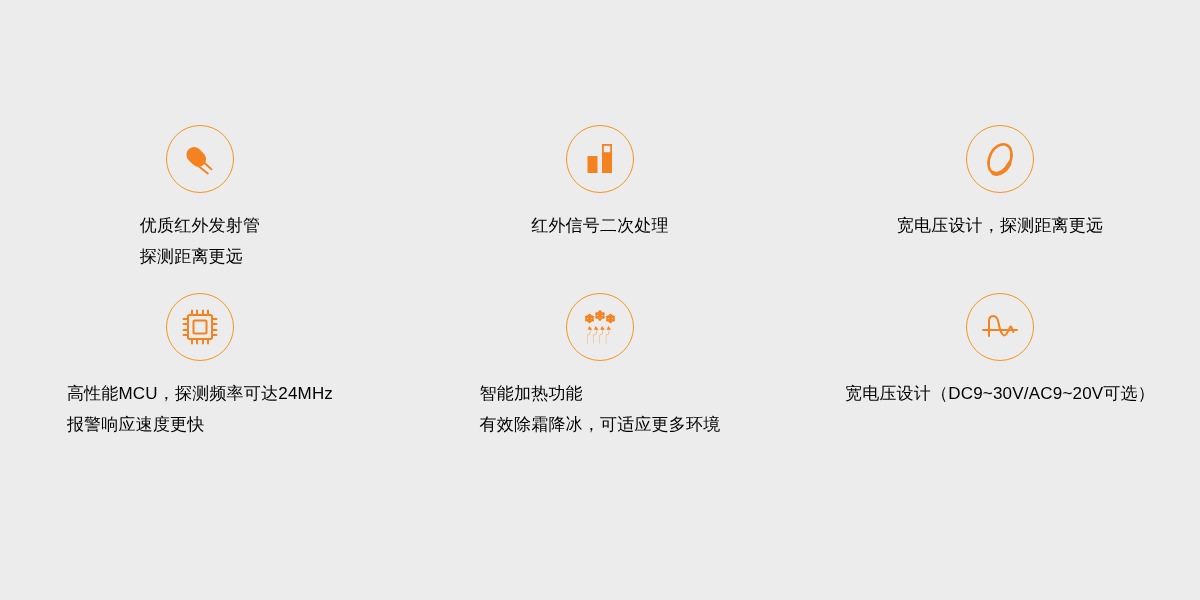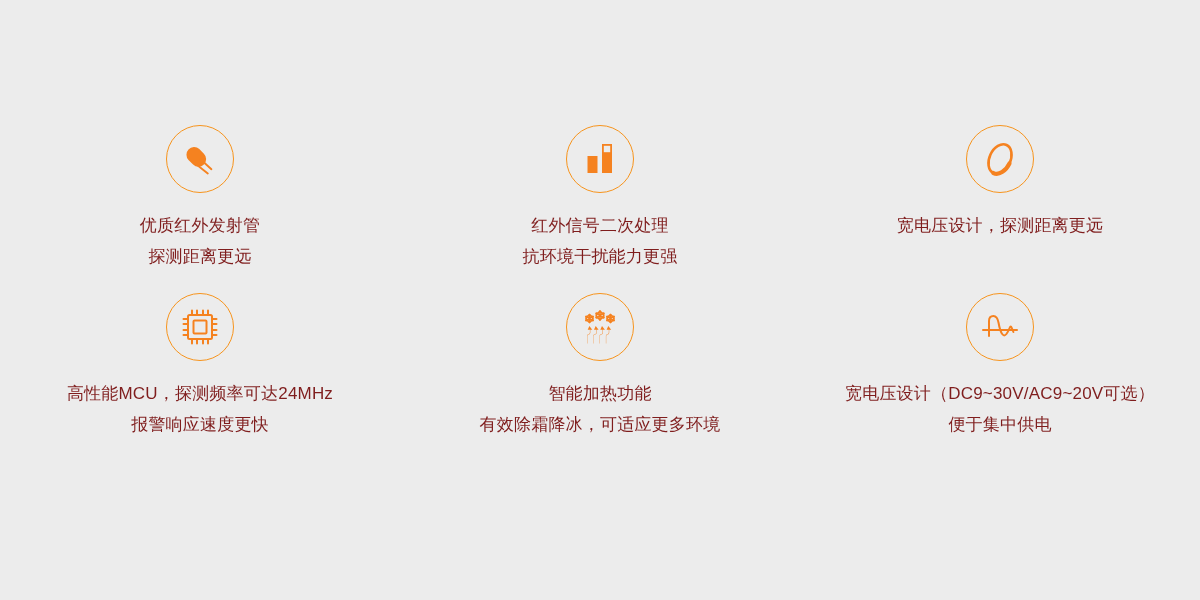--- a/index.html
+++ b/index.html
@@ -38,22 +38,21 @@
     display: flex;
     align-items: center;
     justify-content: center;
     flex: 0 0 auto;
   }
   .icon-ring svg {
     display: block;
   }
   .feature-text {
     margin-top: 17px;
-    text-align: center;
-    color: #7f1d1d;
+    color: #000000;
     font-size: 17px;
     line-height: 31px;
     letter-spacing: 0.2px;
     white-space: nowrap;
   }
   .feature-text .line {
     display: block;
   }
   .row-2 .feature-text {
   }
@@ -82,21 +81,20 @@
   <div class="feature-card row-1">
     <div class="icon-ring">
       <svg width="40" height="40" viewBox="0 0 40 40" aria-hidden="true">
         <rect x="7.5" y="17" width="10" height="17" fill="#f58220"></rect>
         <rect x="22" y="13" width="10" height="21" fill="#f58220"></rect>
         <rect x="22.9" y="5.9" width="8.2" height="8.2" fill="#ececec" stroke="#f58220" stroke-width="1.8"></rect>
       </svg>
     </div>
     <div class="feature-text">
       <span class="line">红外信号二次处理</span>
-      <span class="line">抗环境干扰能力更强</span>
     </div>
   </div>
 
   <div class="feature-card row-1">
     <div class="icon-ring">
       <svg width="44" height="44" viewBox="0 0 44 44" aria-hidden="true">
         <g transform="rotate(25 22 22)">
           <ellipse cx="22" cy="22" rx="10.5" ry="15.5" fill="none" stroke="#f58220" stroke-width="2.6"></ellipse>
           <path d="M22 37.5 a10.5 15.5 0 0 0 10.5 -15.5" fill="none" stroke="#f58220" stroke-width="4.2" stroke-linecap="round"></path>
         </g>
@@ -167,17 +165,16 @@
     <div class="icon-ring">
       <svg width="46" height="46" viewBox="0 0 46 46" aria-hidden="true">
         <g fill="none" stroke="#f58220" stroke-width="2" stroke-linecap="round" stroke-linejoin="round">
           <path d="M6 26 H40"></path>
           <path d="M12 32 V17 q0 -5 4.4 -5 q4 0 5.2 7 q1.4 8 3.6 11 q2 2.8 4.2 0 q1.8 -2.4 3.2 -6 q1.1 -2.8 2.2 0 q0.8 2 1.6 4"></path>
         </g>
       </svg>
     </div>
     <div class="feature-text">
       <span class="line">宽电压设计（DC9~30V/AC9~20V可选）</span>
-      <span class="line">便于集中供电</span>
     </div>
   </div>
 
 </div>
 
 </body></html>

